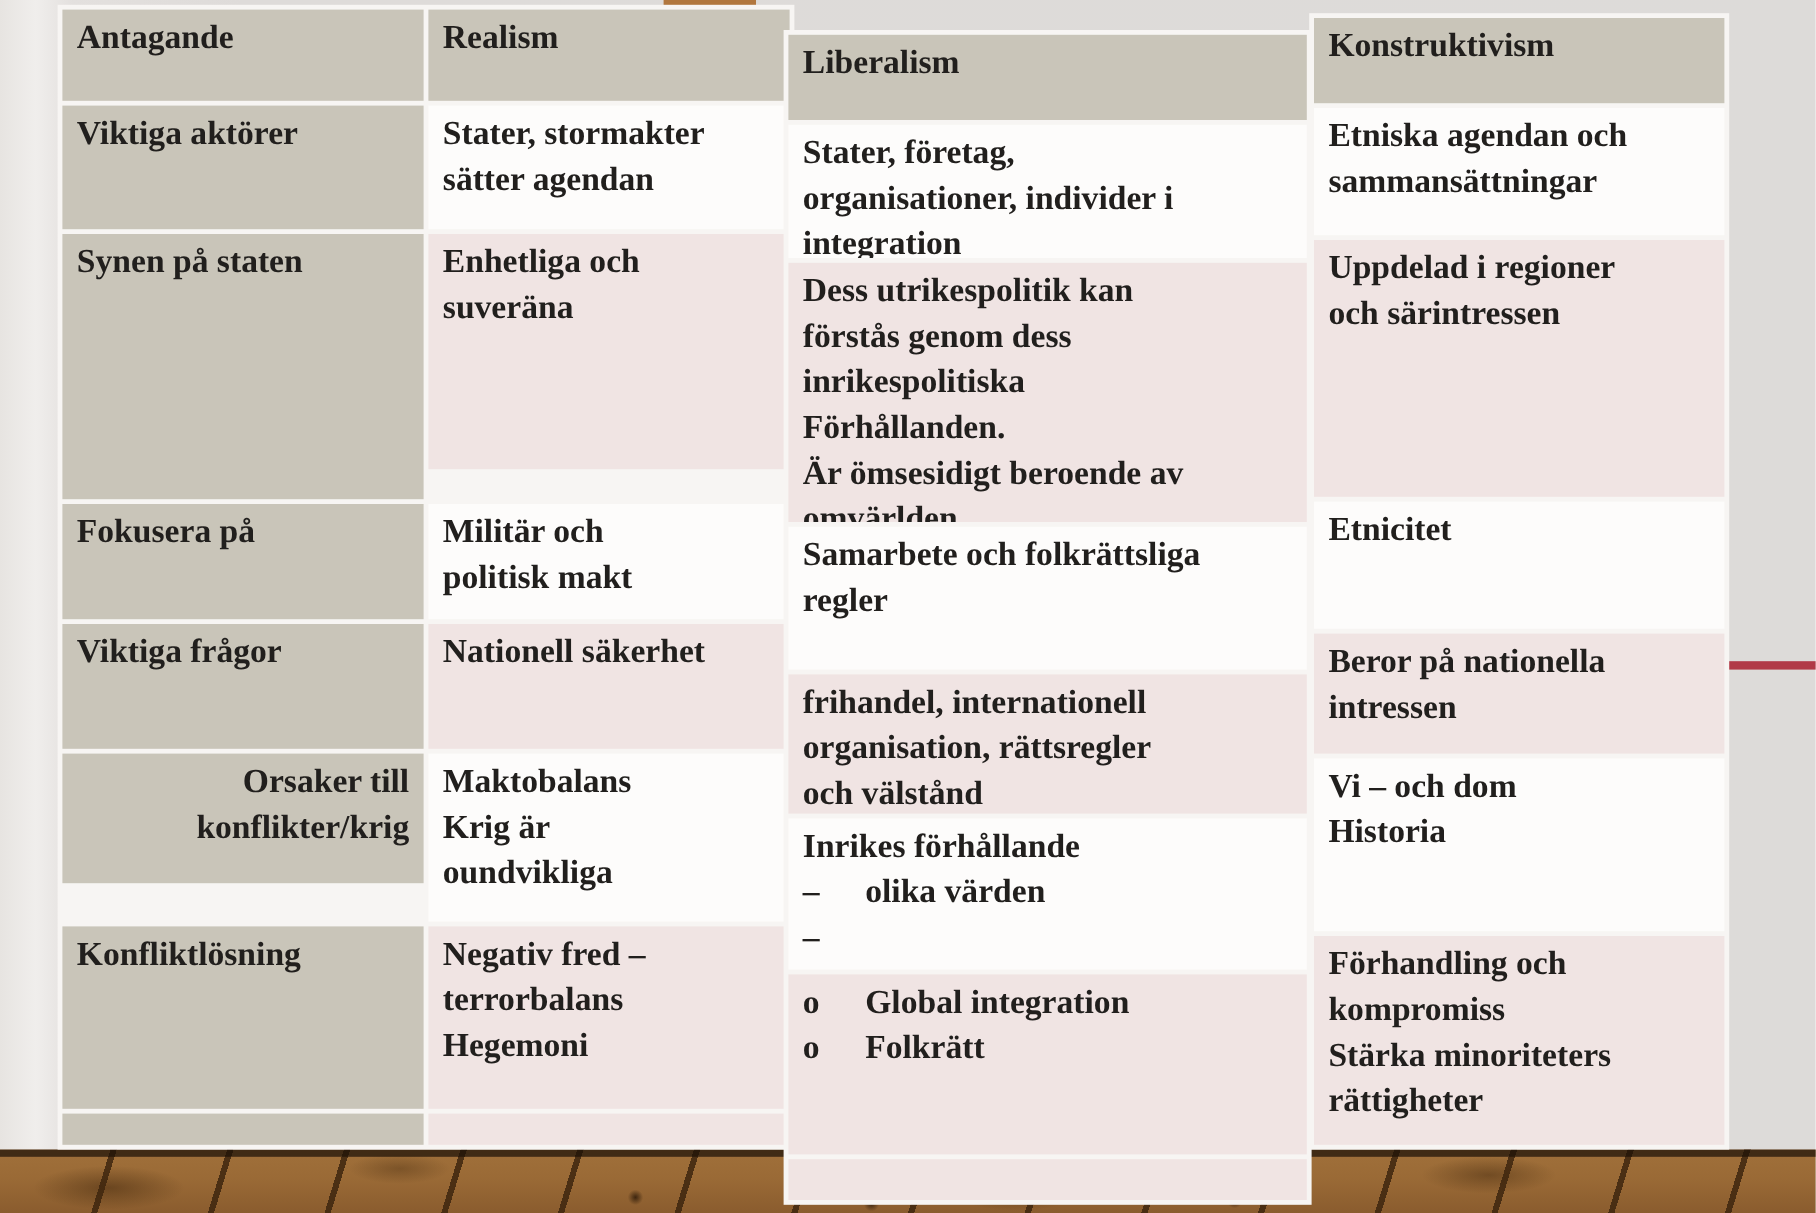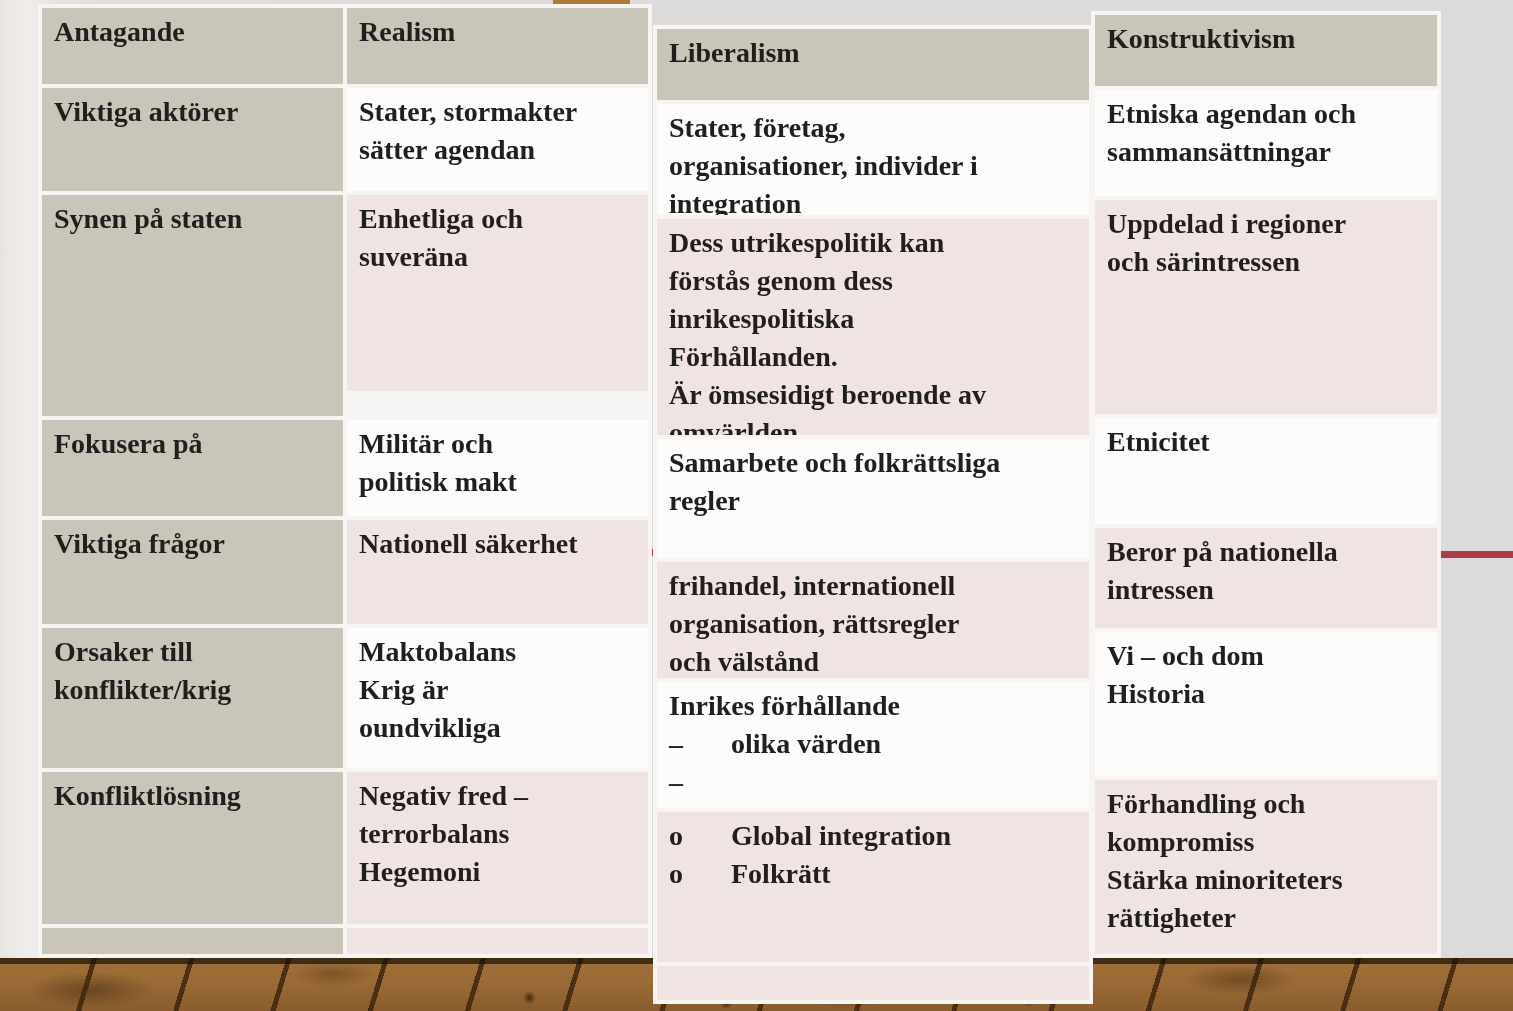--- a/index.html
+++ b/index.html
@@ -25,21 +25,21 @@
     overflow:hidden;
   }
   .tone-head{background:#c9c5b9;}
   .tone-gray{background:#c9c5b9;}
   .tone-white{background:#fdfcfb;}
   .tone-pink{background:#f0e4e3;}
   .trow{display:flex;gap:4px;}
   .trow .cell{flex:0 0 301px;}
   .bullet-row{display:flex;}
   .bullet-marker{flex:0 0 52px;}
-  .bullet-text{flex:1;margin-left:10px;}
+  .bullet-text{flex:1;}
   #floor{
     position:absolute;left:0;top:958px;width:1513px;height:53px;z-index:1;
     background:
       radial-gradient(90px 26px at 6% 60%, rgba(64,38,12,.5), transparent 70%),
       radial-gradient(60px 18px at 22% 30%, rgba(64,38,12,.35), transparent 70%),
       radial-gradient(70px 20px at 56% 70%, rgba(64,38,12,.4), transparent 70%),
       radial-gradient(80px 22px at 82% 40%, rgba(64,38,12,.45), transparent 70%),
       radial-gradient(8px 8px at 35% 75%, rgba(40,22,6,.8), transparent 80%),
       radial-gradient(8px 8px at 48% 85%, rgba(40,22,6,.8), transparent 80%),
       radial-gradient(8px 8px at 68% 80%, rgba(40,22,6,.8), transparent 80%),
@@ -50,21 +50,21 @@
     position:absolute;left:0;top:958px;width:1513px;height:6px;z-index:2;
     background:rgba(28,17,7,.72);
   }
   #orange-bar{
     position:absolute;left:553px;top:0;width:77px;height:7px;z-index:1;
     background:#b1773e;border-bottom:3px solid #4c3019;
   }
   .red-line{position:absolute;height:7px;background:#b13a47;z-index:2;}
   #red-dash-left{left:644px;top:549px;width:16px;}
   #red-line-right{left:1437px;top:551px;width:76px;}
-  #left-table{left:38px;top:4px;width:614px;}
+  #left-table{left:48px;top:4px;width:614px;}
   #lib-col{left:653px;top:25px;width:440px;}
   #kon-col{left:1091px;top:11px;width:350px;justify-content:flex-end;}
   .hdr{flex:0 0 auto;}
 </style>
 </head>
 <body>
 
 <div id="floor"></div>
 <div id="floor-shadow"></div>
 <div id="orange-bar"></div>
@@ -90,21 +90,21 @@
     <div class="trow">
       <div class="cell tone-gray" style="height: 96px;">Fokusera på</div>
       <div class="cell tone-white" style="height: 96px;">Militär och
 politisk makt</div>
     </div>
     <div class="trow">
       <div class="cell tone-gray" style="height: 104px;">Viktiga frågor</div>
       <div class="cell tone-pink" style="height: 104px;">Nationell säkerhet</div>
     </div>
     <div class="trow">
-      <div class="cell tone-gray" style="height: 140px;">Orsaker till
+      <div class="cell tone-gray" style="height: 108px; text-align: right;">Orsaker till
 konflikter/krig</div>
       <div class="cell tone-white" style="height: 140px;">Maktobalans
 Krig är
 oundvikliga</div>
     </div>
     <div class="trow">
       <div class="cell tone-gray" style="height: 152px;">Konfliktlösning</div>
       <div class="cell tone-pink" style="height: 152px;">Negativ fred –
 terrorbalans
 Hegemoni</div>

